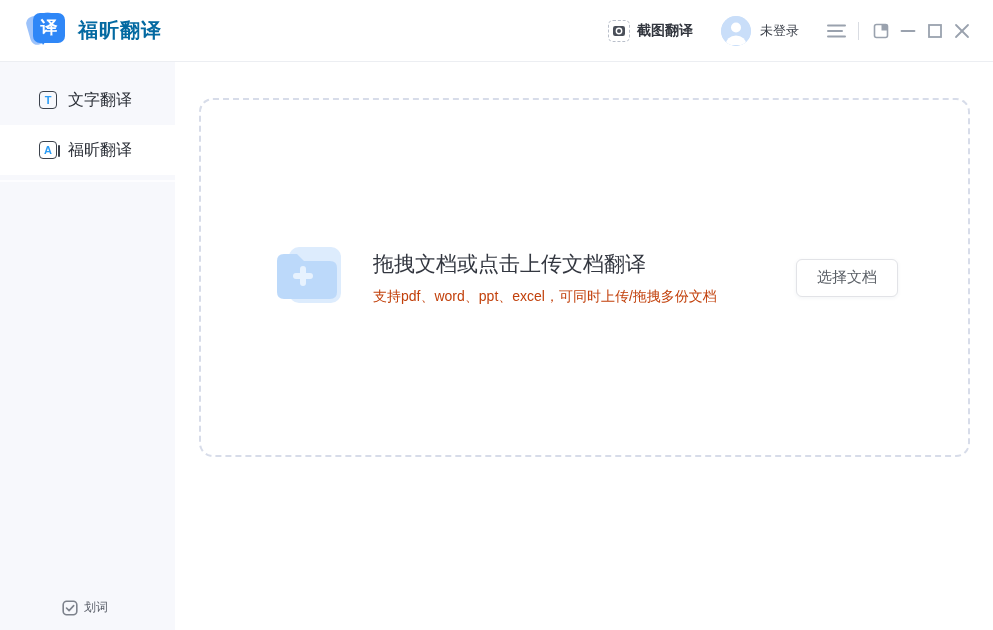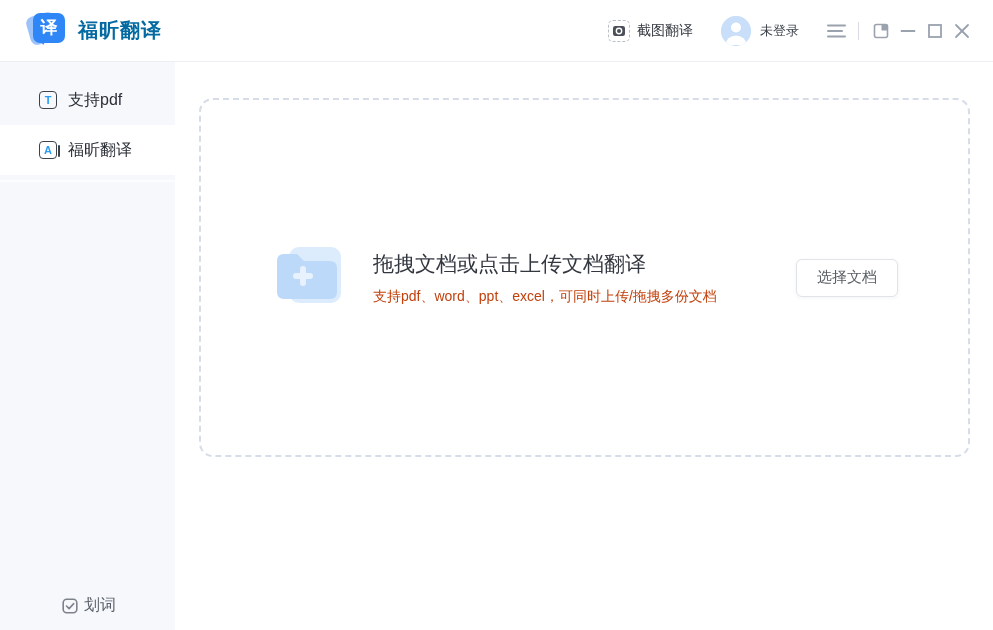--- a/index.html
+++ b/index.html
@@ -28,21 +28,21 @@
     font-size:17px; font-weight:700;
   }
   .logo-front::after {
     content:""; position:absolute; bottom:-7px; left:7px;
     border:5px solid transparent; border-top:7px solid #2f87f7;
     border-left-width:3px; border-right-width:5px;
   }
   .brand-name { font-size:20px; font-weight:700; color:#0369a1; margin-left:10px; letter-spacing:1px; }
 
   .header-right { margin-left:auto; display:flex; align-items:center; margin-right:20px; }
-  .shot-group { display:flex; align-items:center; cursor:pointer; }
+  .shot-group { display:flex; align-items:center; cursor:pointer;font-weight:bold; }
   .shot-icon {
     width:22px; height:22px; border:1px dashed #b9bfca; border-radius:5px;
     display:flex; align-items:center; justify-content:center;
   }
   .shot-label { font-size:14px; color:#33373f; margin-left:7px; }
   .avatar-group { display:flex; align-items:center; margin-left:28px; cursor:pointer;text-align:right; }
   .avatar { width:30px; height:30px; border-radius:50%; overflow:hidden; background:#c9def9; }
   .login-label { font-size:13px; color:#3c414b; margin-left:9px; }
   .winbtn {
     display:flex; align-items:center; justify-content:center;
@@ -76,21 +76,21 @@
   .letter-box .ltr { font-size:11px; font-weight:700; color:#2b9cf5; line-height:1; }
   .letter-box.pages::after {
     content:""; position:absolute; right:-4px; top:3px; width:2px; height:12px;
     background:#3c424c; border-radius:1px;
   }
   .side-divider { height:2px; background:#fdfdff; margin-top:5px; }
   .word-lookup {
     position:absolute; left:62px; bottom:14px;
     display:flex; align-items:center; cursor:pointer;
   }
-  .word-lookup span.txt { font-size:16px; color:#5a5f69; margin-left:6px; }
+  .word-lookup span.txt { font-size:12px; color:#5a5f69; margin-left:6px; }
 
   
   .main {
     position:absolute; top:62px; left:175px; width:818px; height:568px;
     background:#fff;
   }
   .dropzone {
     position:absolute; left:24px; top:36px; width:771px; height:359px;
     border:2px dashed #d7dce9; border-radius:14px;
     display:flex; align-items:center; cursor:pointer;
@@ -177,21 +177,21 @@
 
 <div class="sidebar">
   <div class="side-menu">
 
     <div class="side-item">
       <span class="side-ico">
         <span class="letter-box">
             <span class="ltr">T</span>
           </span>
       </span>
-      <span>支持pdf</span>
+      <span>文字翻译</span>
     </div>
 
     <div class="side-item active">
       <span class="side-ico">
         <span class="letter-box pages">
             <span class="ltr">A</span>
           </span>
       </span>
       <span>福昕翻译</span>
     </div>

